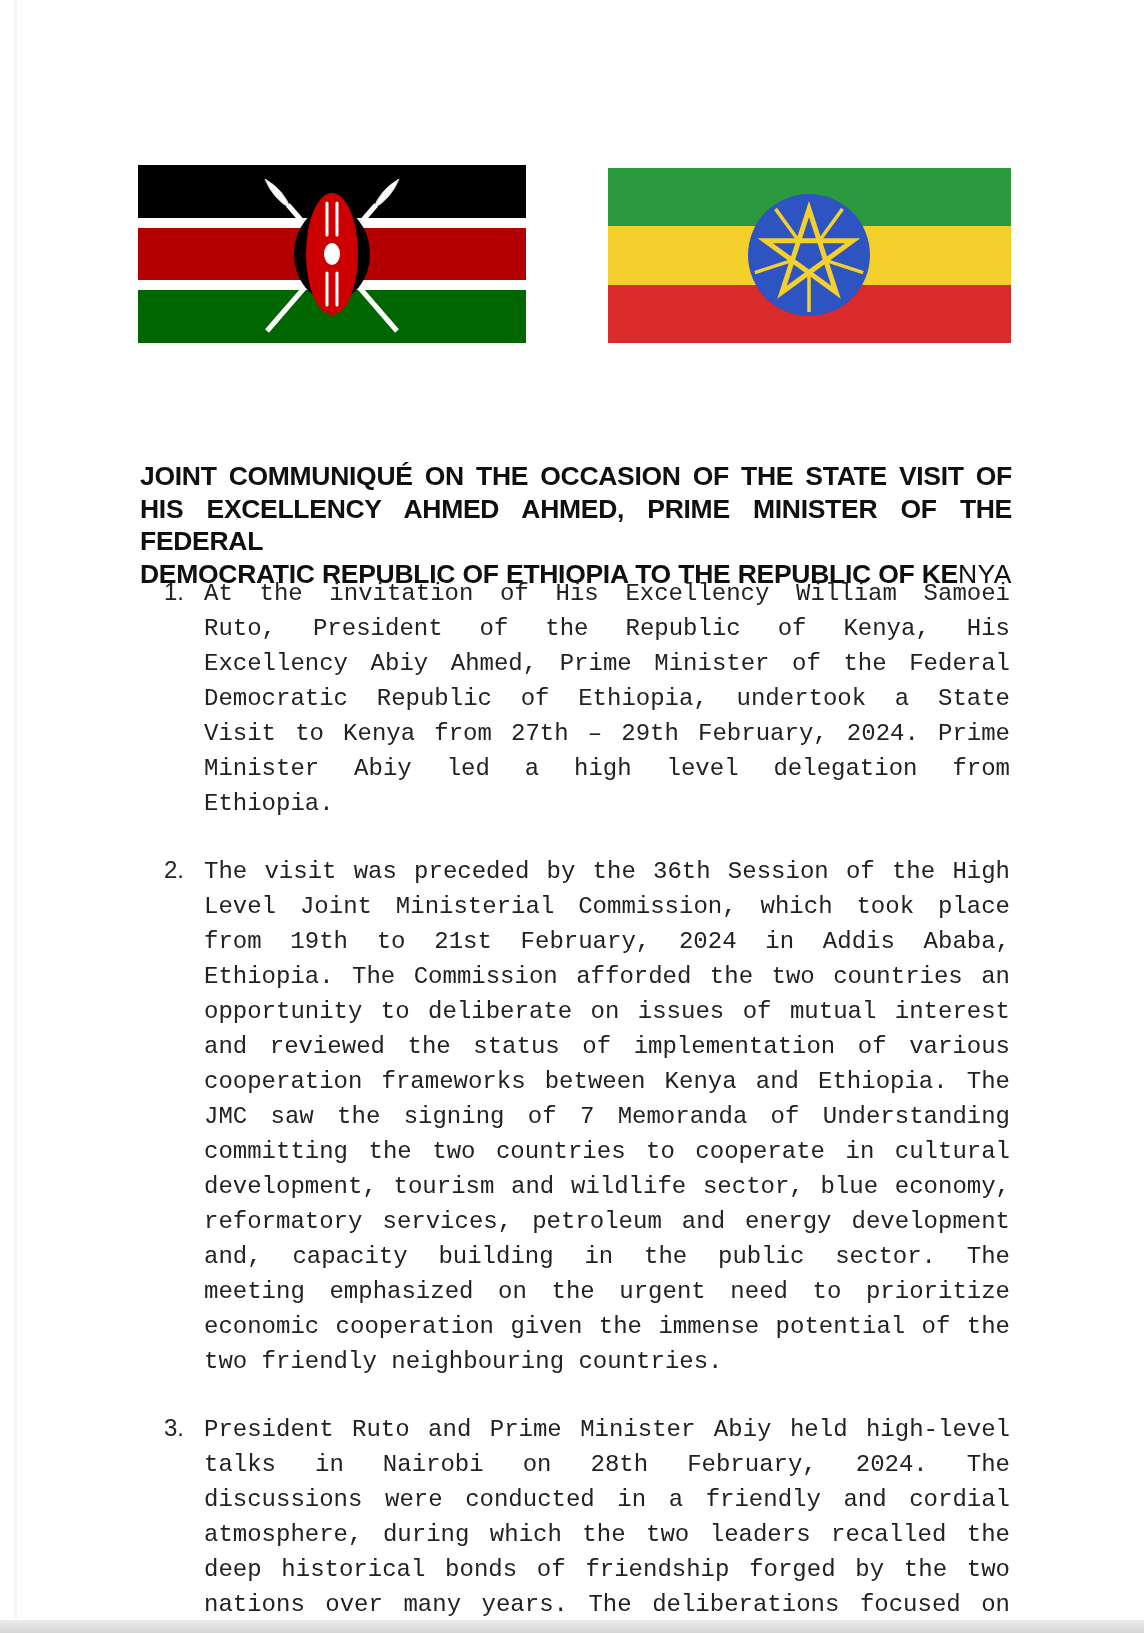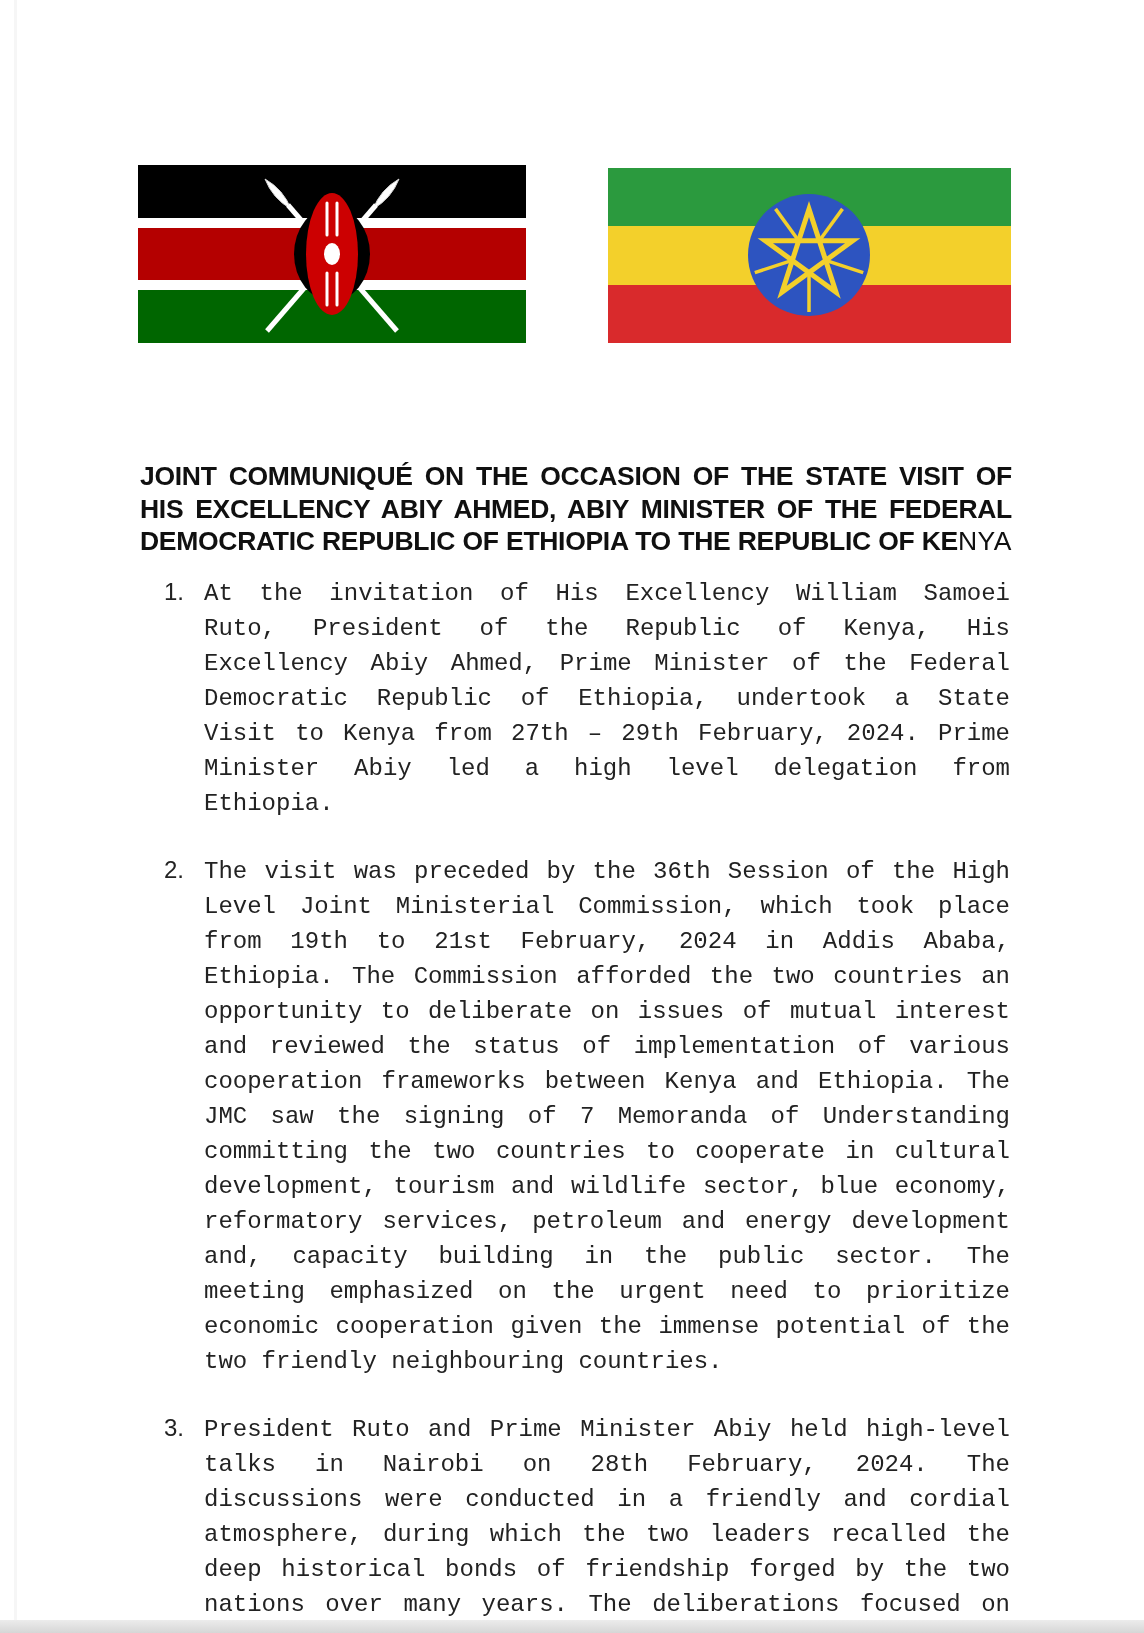--- a/index.html
+++ b/index.html
@@ -87,21 +87,21 @@
           <line x1="0" y1="20" x2="0" y2="57"></line>
           <line x1="-19.0" y1="6.2" x2="-54.2" y2="17.6"></line>
           <line x1="-11.8" y1="-16.2" x2="-33.5" y2="-46.1"></line>
         </g>
       </g>
     </g>
   </svg>
 
   <h1 class="doc-title">
     <span class="tline">JOINT COMMUNIQUÉ ON THE OCCASION OF THE STATE VISIT OF</span>
-    <span class="tline">HIS EXCELLENCY ABIY AHMED, ABIY MINISTER OF THE FEDERAL</span>
+    <span class="tline">HIS EXCELLENCY AHMED AHMED, PRIME MINISTER OF THE FEDERAL</span>
     <span class="tline"><span>DEMOCRATIC REPUBLIC OF ETHIOPIA TO THE REPUBLIC OF KE</span><span class="title-tail">NYA</span></span>
   </h1>
 
   <div class="doc-body">
 
     <div class="para">
       <span class="para-num">1.</span>
       <span class="para-text">At the invitation of His Excellency William Samoei Ruto, President of the Republic of Kenya, His Excellency Abiy Ahmed, Prime Minister of the Federal Democratic Republic of Ethiopia, undertook a State Visit to Kenya from 27th – 29th February, 2024. Prime Minister Abiy led a high level delegation from Ethiopia.</span>
     </div>
 

